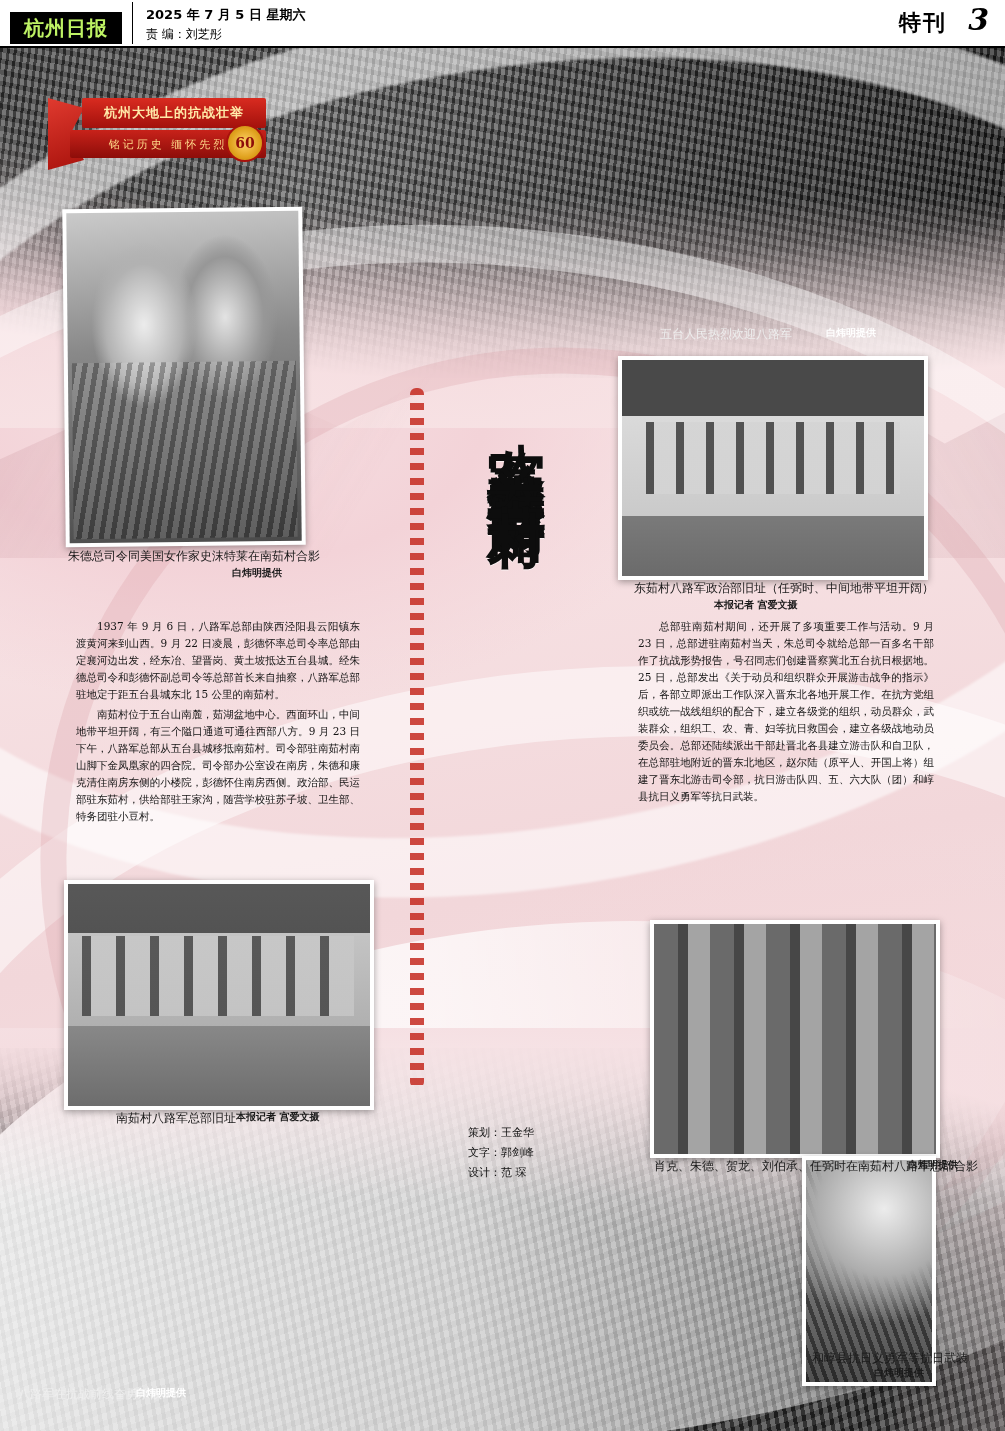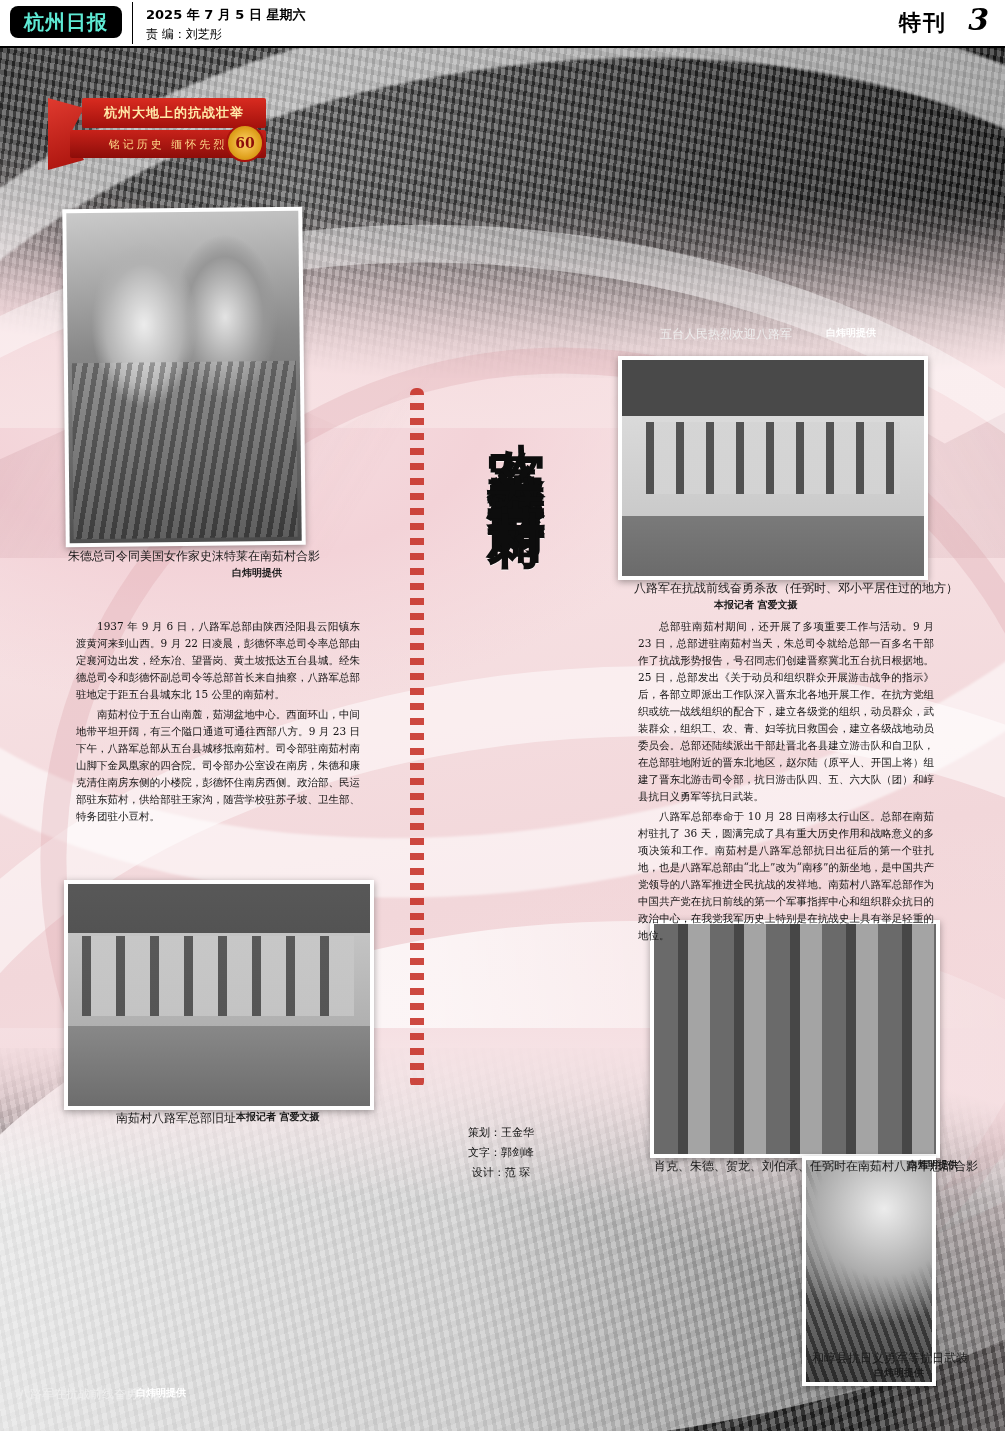--- a/index.html
+++ b/index.html
@@ -10,25 +10,25 @@
     overflow:hidden;
     position:relative;
   }
   
   #masthead{
     position:absolute;left:0;top:0;width:1005px;height:48px;
     border-bottom:2px solid #000;
     box-sizing:border-box;
   }
   #logo-box{
-    position:absolute;left:10px;top:6px;width:112px;height:32px;
-    background:#000;color:#5eead4;
+    position:absolute;left:10px;top:12px;width:112px;height:32px;
+    background:#000;color:#bef264;
     display:flex;align-items:center;justify-content:center;
     font-family:"DejaVu Serif","Liberation Serif",serif;
-    font-size:20px;font-weight:700;letter-spacing:1px;border-radius:8px;
+    font-size:20px;font-weight:700;letter-spacing:1px;
   }
   #masthead-divider{
     position:absolute;left:132px;top:2px;width:1px;height:42px;background:#000;
   }
   #date-line{
     position:absolute;left:146px;top:6px;
     font-size:13px;color:#000;font-weight:600;
     font-family:"DejaVu Sans","Liberation Sans",sans-serif;
   }
   #editor-line{
@@ -275,21 +275,21 @@
     text-align:justify;
   }
   .col p{margin:0 0 3px 0;text-indent:2em;}
   #col-left{left:76px;top:570px;width:284px;}
   #col-right{left:638px;top:570px;width:296px;}
 
   
   #credits{
     position:absolute;left:468px;top:1075px;
     font-family:"DejaVu Serif","Liberation Serif",serif;
-    font-size:11px;line-height:1.8;color:#111;text-align:center;
+    font-size:11px;line-height:1.8;color:#111;
   }
 
   
   #cap-zhude{left:68px;top:500px;}
   #cap-zhude-credit{left:232px;top:518px;}
   #cap-dongru{left:634px;top:532px;}
   #cap-dongru-credit{left:714px;top:550px;}
   #cap-nanru{left:116px;top:1062px;text-align:right;}
   #cap-nanru-credit{left:236px;top:1062px;}
   #cap-generals{left:654px;top:1110px;}
@@ -353,33 +353,32 @@
 
   <div id="headline-strip"></div>
   <div id="headline">八路军总部进驻五台南茹村</div>
 
   <div class="col" id="col-left">
     <p>1937 年 9 月 6 日，八路军总部由陕西泾阳县云阳镇东渡黄河来到山西。9 月 22 日凌晨，彭德怀率总司令率总部由定襄河边出发，经东冶、望晋岗、黄土坡抵达五台县城。经朱德总司令和彭德怀副总司令等总部首长来自抽察，八路军总部驻地定于距五台县城东北 15 公里的南茹村。</p>
     <p>南茹村位于五台山南麓，茹湖盆地中心。西面环山，中间地带平坦开阔，有三个隘口通道可通往西部八方。9 月 23 日下午，八路军总部从五台县城移抵南茹村。司令部驻南茹村南山脚下金凤凰家的四合院。司令部办公室设在南房，朱德和康克清住南房东侧的小楼院，彭德怀住南房西侧。政治部、民运部驻东茹村，供给部驻王家沟，随营学校驻苏子坡、卫生部、特务团驻小豆村。</p>
   </div>
   <div class="col" id="col-right">
     <p>总部驻南茹村期间，还开展了多项重要工作与活动。9 月 23 日，总部进驻南茹村当天，朱总司令就给总部一百多名干部作了抗战形势报告，号召同志们创建晋察冀北五台抗日根据地。25 日，总部发出《关于动员和组织群众开展游击战争的指示》后，各部立即派出工作队深入晋东北各地开展工作。在抗方党组织或统一战线组织的配合下，建立各级党的组织，动员群众，武装群众，组织工、农、青、妇等抗日救国会，建立各级战地动员委员会。总部还陆续派出干部赴晋北各县建立游击队和自卫队，在总部驻地附近的晋东北地区，赵尔陆（原平人、开国上将）组建了晋东北游击司令部，抗日游击队四、五、六大队（团）和崞县抗日义勇军等抗日武装。</p>
-    <p>八路军总部奉命于 10 月 28 日南移太行山区。总部在南茹村驻扎了 36 天，圆满完成了具有重大历史作用和战略意义的多项决策和工作。南茹村是八路军总部抗日出征后的第一个驻扎地，也是八路军总部由“北上”改为“南移”的新坐地，是中国共产党领导的八路军推进全民抗战的发祥地。南茹村八路军总部作为中国共产党在抗日前线的第一个军事指挥中心和组织群众抗日的政治中心，在我党我军历史上特别是在抗战史上具有举足轻重的地位。</p>
   </div>
 
   <div id="credits">
     <div>策划：王金华</div>
     <div>文字：郭剑峰</div>
     <div>设计：范  琛</div>
   </div>
 
   <div class="cap" id="cap-zhude">朱德总司令同美国女作家史沫特莱在南茹村合影</div>
   <div class="cap-credit" id="cap-zhude-credit">白炜明提供</div>
 
-  <div class="cap" id="cap-dongru">八路军在抗战前线奋勇杀敌（任弼时、邓小平居住过的地方）</div>
+  <div class="cap" id="cap-dongru">东茹村八路军政治部旧址（任弼时、中间地带平坦开阔）</div>
   <div class="cap-credit" id="cap-dongru-credit">本报记者  宫爱文摄</div>
 
   <div class="cap" id="cap-nanru">南茹村八路军总部旧址</div>
   <div class="cap-credit" id="cap-nanru-credit">本报记者  宫爱文摄</div>
 
   <div class="cap" id="cap-generals">肖克、朱德、贺龙、刘伯承、任弼时在南茹村八路军总部合影</div>
   <div class="cap-credit" id="cap-generals-credit">白炜明提供</div>
 
   <div class="cap" id="cap-youth">和崞县抗日义勇军等抗日武装</div>
   <div class="cap-credit" id="cap-youth-credit">白炜明提供</div>

